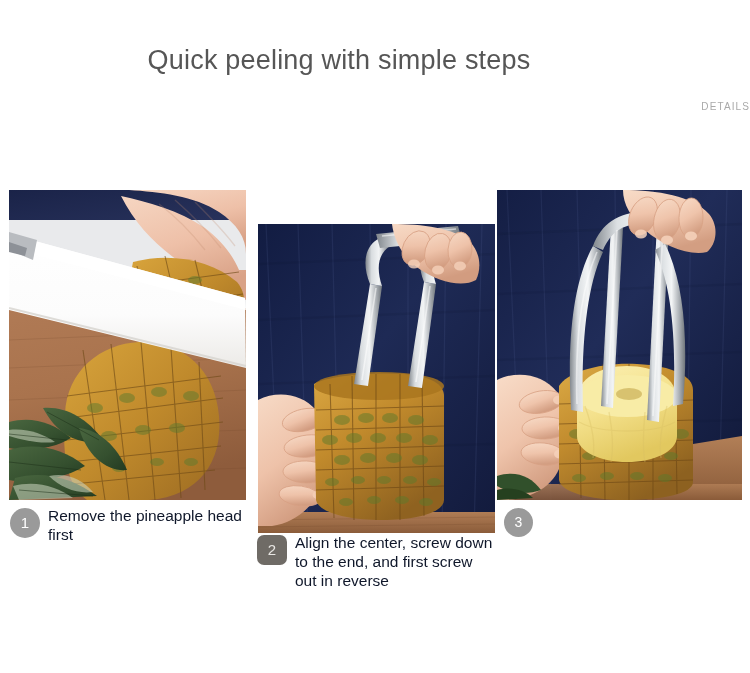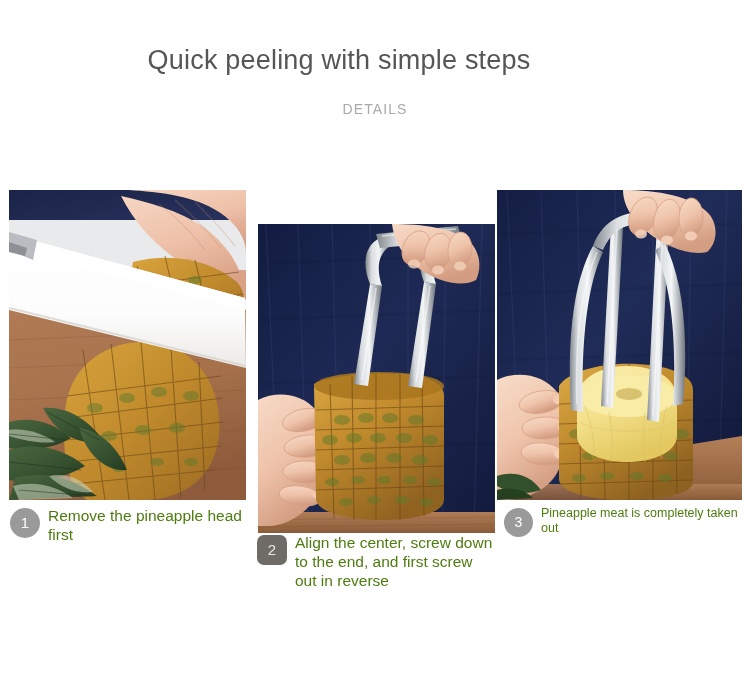--- a/index.html
+++ b/index.html
@@ -32,22 +32,22 @@
     font-size: 27px;
     font-weight: 400;
     color: #565656;
     letter-spacing: 0.2px;
   }
   .details-label {
     position: absolute;
     left: 0;
     top: 101px;
     width: 750px;
-    text-align: center;
-    font-size: 14px;
+    text-align: right;
+    font-size: 10px;
     letter-spacing: 1.1px;
     color: #a9a9a9;
   }
   .ghost-line {
     position: absolute;
     left: 0;
     width: 750px;
     text-align: center;
     color: #d8dade;
     opacity: 0.30;
@@ -102,21 +102,21 @@
     margin-top: 2px;
   }
   .badge.over-photo {
     background: #6f6b66;
     border-radius: 7px;
     color: #e8e6e3;
   }
   .caption-text {
     font-size: 15.5px;
     line-height: 19px;
-    color: #4d7c0f;
+    color: #0f172a;
   }
   #caption-3 .caption-text { font-size: 12.5px; line-height: 15px; }
   #caption-3 .badge { width: 29px; height: 29px; line-height: 29px; font-size: 14px; }
 </style>
 </head>
 <body>
 
 <div class="header">
 
   <div class="ghost-line ghost-top"></div>
@@ -547,14 +547,13 @@
   <div class="caption-text">Remove the pineapple head first</div>
 </div>
 
 <div class="caption" id="caption-2">
   <div class="badge over-photo">2</div>
   <div class="caption-text">Align the center, screw down to the end, and first screw out in reverse</div>
 </div>
 
 <div class="caption" id="caption-3">
   <div class="badge">3</div>
-  <div class="caption-text">Pineapple meat is completely taken out</div>
 </div>
 
 </body></html>

